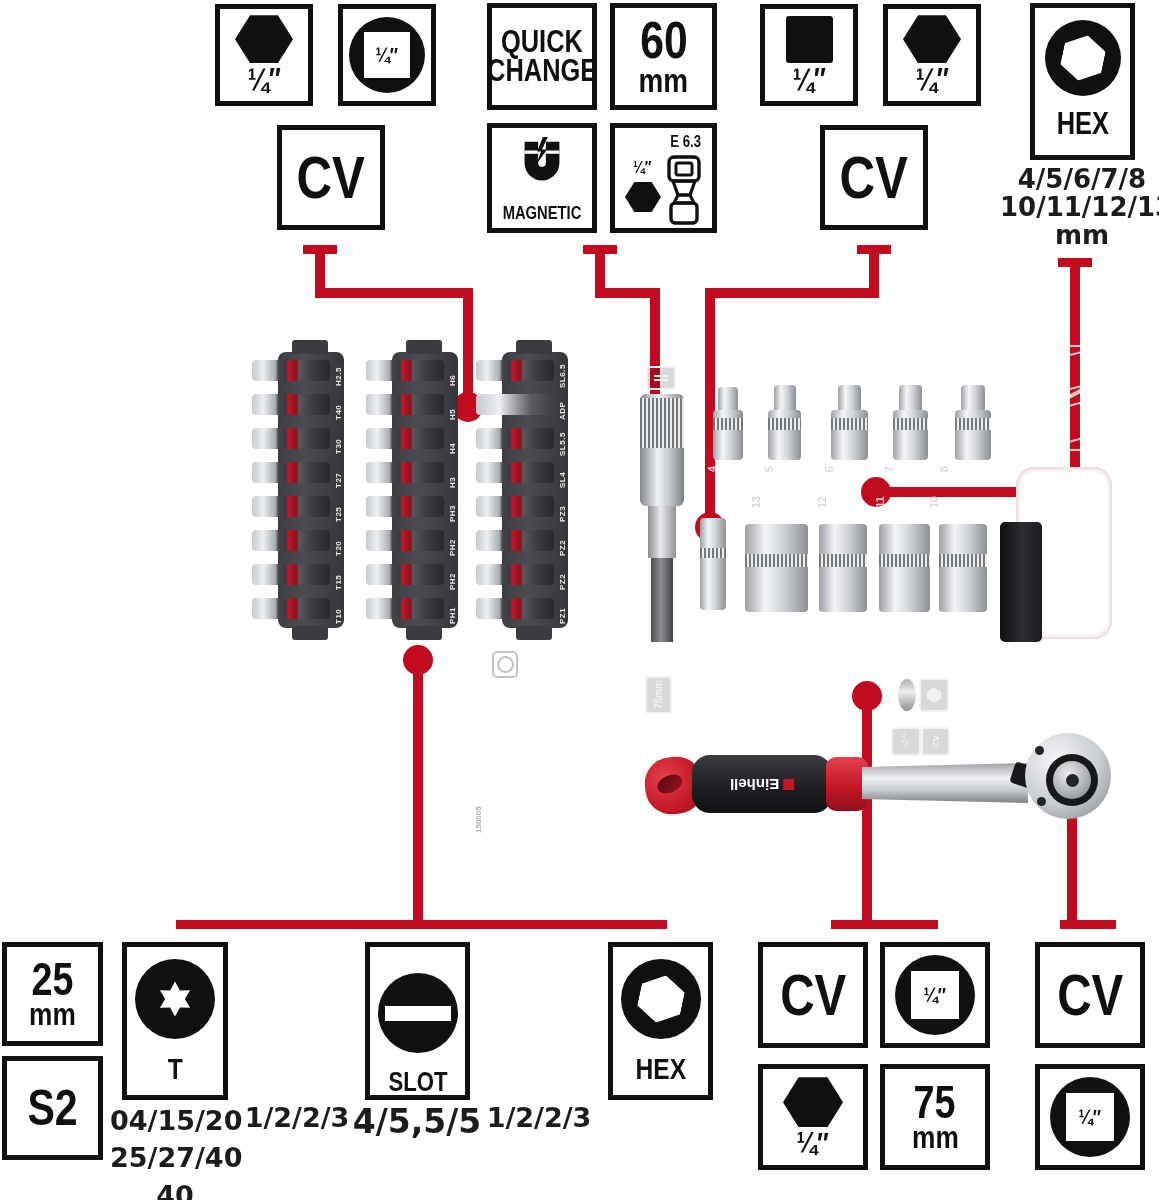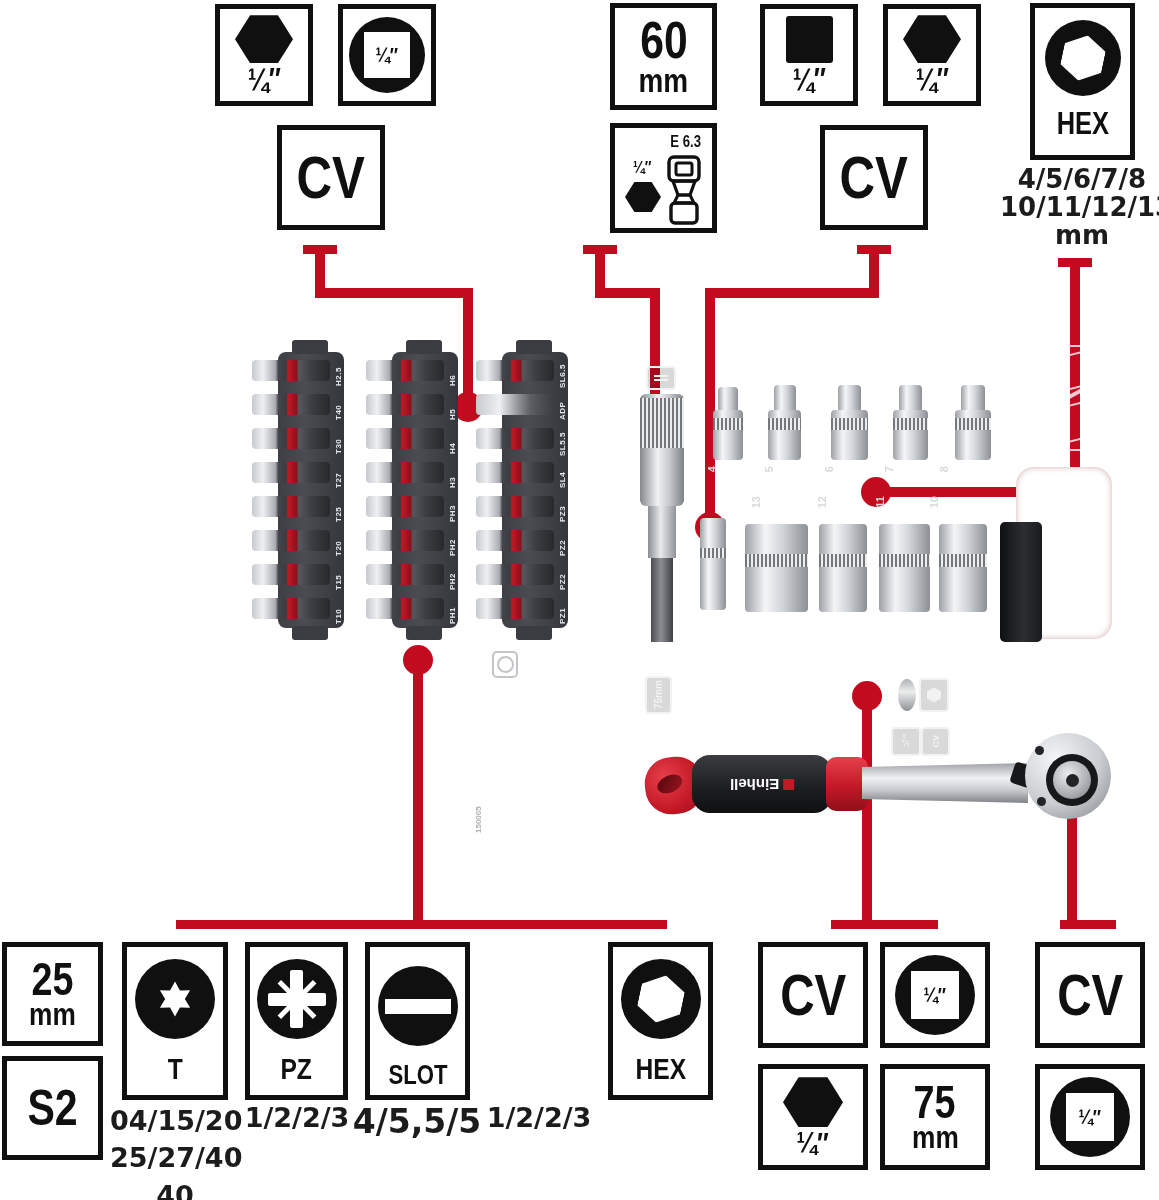--- a/index.html
+++ b/index.html
@@ -36,20 +36,24 @@
   </div>
 
   <div class="badge" style="left:338px;top:4px;width:98px;height:102px;">
     <div class="circ" style="width:76px;height:76px;">
       <div style="width:46px;height:46px;background:#fff;display:flex;align-items:center;justify-content:center;">
         <span class="ct" style="font-size:21px;">¼″</span>
       </div>
     </div>
   </div>
 
+  <div class="badge" style="left:487px;top:3px;width:110px;height:107px;">
+    <span class="ct" style="font-size:31px;">QUICK</span>
+    <span class="ct" style="font-size:31px;">CHANGE</span>
+  </div>
 
   <div class="badge" style="left:610px;top:3px;width:107px;height:107px;">
     <span class="ct" style="font-size:52px;">60</span>
     <span class="ct" style="font-size:34px;">mm</span>
   </div>
 
   <div class="badge" style="left:760px;top:4px;width:98px;height:102px;">
     <div style="width:47px;height:47px;background:#101010;border-radius:3px;"></div>
     <span class="ct" style="font-size:31px;margin-top:3px;">¼″</span>
   </div>
@@ -63,20 +67,29 @@
     <div class="circ" style="width:76px;height:76px;">
       <div class="hexHole" style="width:42px;height:46px;transform:rotate(12deg);"></div>
     </div>
     <span class="ct" style="font-size:31px;margin-top:14px;">HEX</span>
   </div>
 
   <div class="badge" style="left:277px;top:125px;width:108px;height:105px;">
     <span class="ct" style="font-size:60px;">CV</span>
   </div>
 
+  <div class="badge" style="left:487px;top:123px;width:110px;height:110px;justify-content:flex-end;padding-bottom:6px;">
+    <svg width="58" height="58" viewBox="0 0 60 60" style="position:absolute;top:8px;">
+      <path d="M12 6 h14 v22 a4 4 0 0 0 8 0 V6 h14 v22 a18 18 0 0 1 -36 0 Z" fill="#101010"></path>
+      <rect x="12" y="15" width="14" height="3.4" fill="#fff"></rect>
+      <rect x="34" y="15" width="14" height="3.4" fill="#fff"></rect>
+      <polygon points="31,1 25,16 29,16 24,30 35,14 30,14 36,1" fill="#101010"></polygon>
+    </svg>
+    <span class="ct" style="font-size:18px;">MAGNETIC</span>
+  </div>
 
   <div class="badge" style="left:610px;top:123px;width:107px;height:110px;">
     <span class="ct" style="position:absolute;top:7px;right:8px;font-size:16px;">E 6.3</span>
     <span class="ct" style="position:absolute;top:32px;left:16px;font-size:17px;">¼″</span>
     <div class="hexS" style="position:absolute;left:10px;bottom:16px;width:36px;height:30px;"></div>
     <svg width="40" height="72" viewBox="0 0 40 72" style="position:absolute;right:8px;top:26px;">
       <rect x="5" y="3" width="30" height="24" rx="5" fill="none" stroke="#101010" stroke-width="3.4"></rect>
       <rect x="12" y="9" width="16" height="12" rx="2" fill="none" stroke="#101010" stroke-width="3"></rect>
       <path d="M9 27 L31 27 L26 41 L14 41 Z" fill="none" stroke="#101010" stroke-width="3.2"></path>
       <path d="M14 41 h12 l4 8 h-20 Z" fill="none" stroke="#101010" stroke-width="3"></path>
@@ -346,32 +359,23 @@
         </svg>
     </div>
     <span class="ct" style="font-size:30px;margin-top:16px;">T</span>
   </div>
   <div class="abs num" style="left:110px;top:1102px;width:130px;font-size:27px;line-height:1.38;">
     <div>04/15/20</div>
       <div>25/27/40</div>
       <div>40</div>
   </div>
 
-  <div class="badge" style="left:245px;top:942px;width:103px;height:158px;justify-content:flex-start;padding-top:12px;">
-    <div class="circ" style="width:80px;height:80px;">
-      <div style="position:absolute;width:58px;height:13px;background:#fff;border-radius:2px;"></div>
-      <div style="position:absolute;width:13px;height:58px;background:#fff;border-radius:2px;"></div>
-      <div style="position:absolute;width:50px;height:5px;background:#fff;transform:rotate(45deg);"></div>
-      <div style="position:absolute;width:50px;height:5px;background:#fff;transform:rotate(-45deg);"></div>
-    </div>
-    <span class="ct" style="font-size:30px;margin-top:16px;">PZ</span>
-  </div>
   <div class="abs num" style="left:232px;top:1102px;width:130px;font-size:27px;">1/2/2/3</div>
 
-  <div class="badge" style="left:365px;top:942px;width:105px;height:158px;justify-content:center;padding-top:12px;">
+  <div class="badge" style="left:365px;top:942px;width:105px;height:158px;justify-content:flex-end;padding-top:12px;">
     <div class="circ" style="width:80px;height:80px;">
       <div style="width:66px;height:15px;background:#fff;"></div>
     </div>
     <span class="ct" style="font-size:27px;margin-top:17px;">SLOT</span>
   </div>
   <div class="abs num" style="left:352px;top:1102px;width:130px;font-size:33px;">4/5,5/5</div>
 
   <div class="abs num" style="left:474px;top:1102px;width:130px;font-size:27px;">1/2/2/3</div>
 
   <div class="badge" style="left:608px;top:942px;width:105px;height:158px;justify-content:flex-start;padding-top:12px;">

